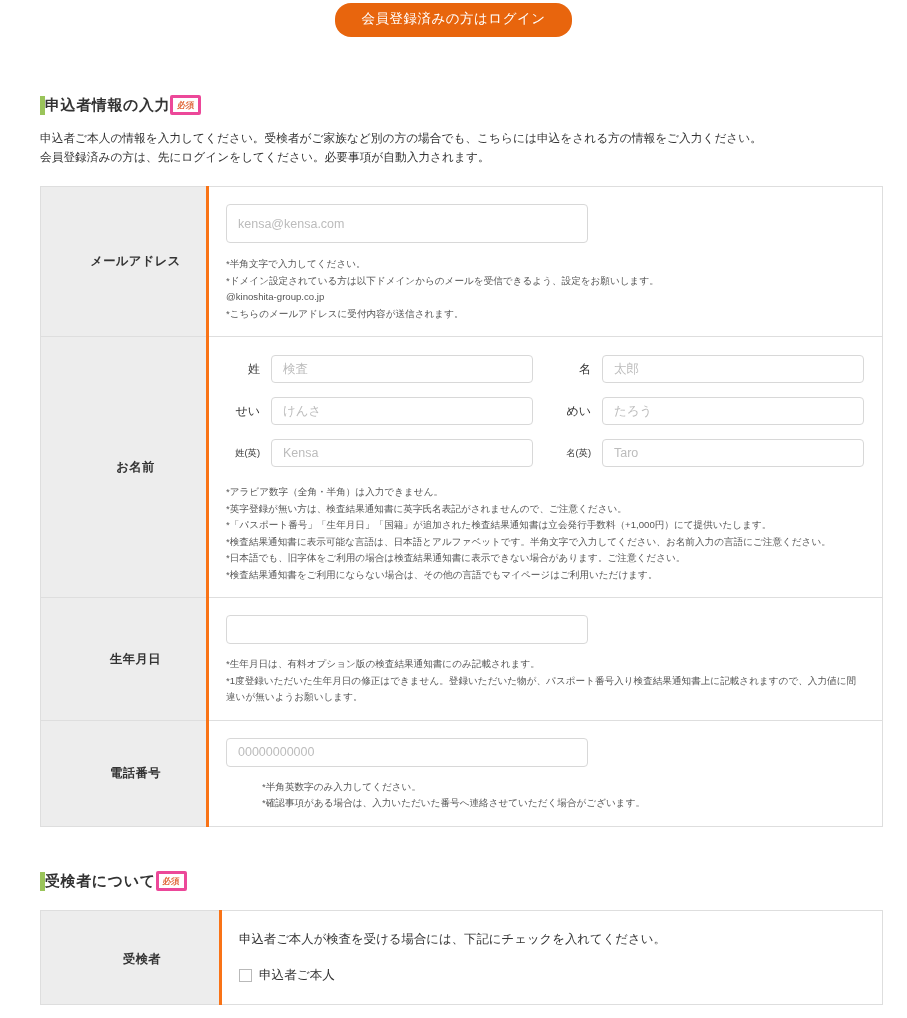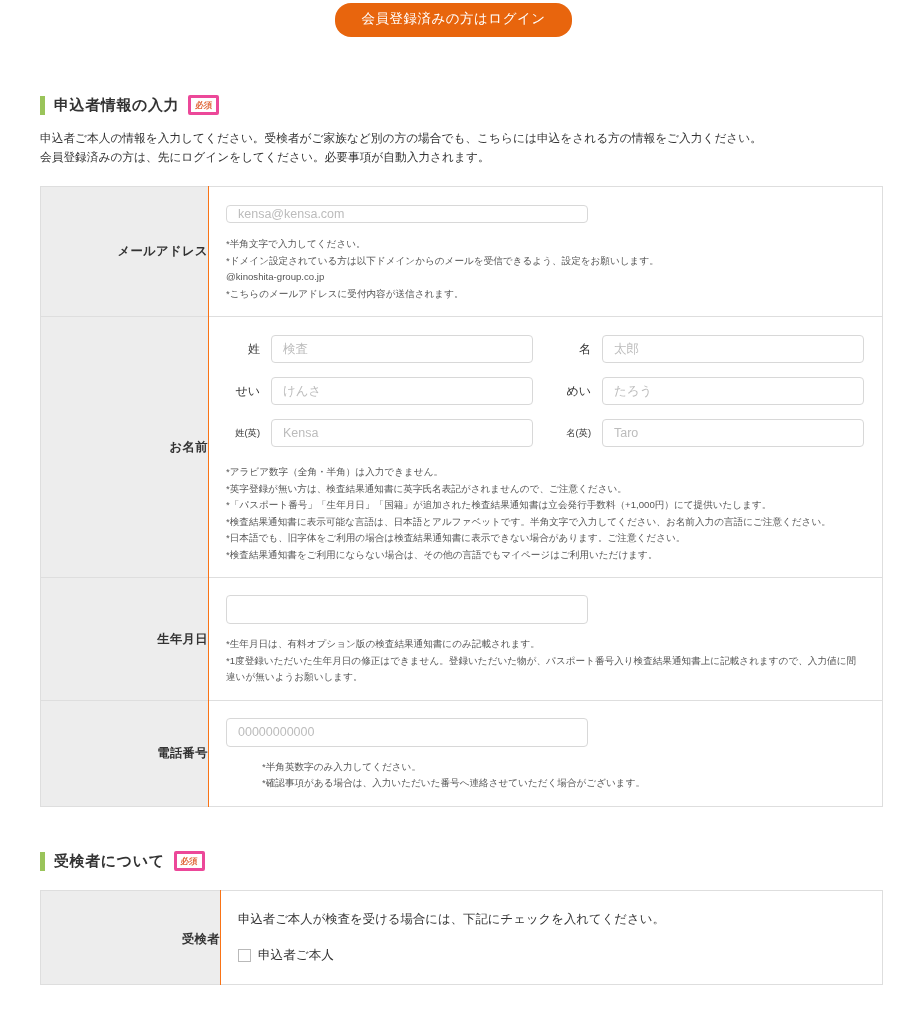--- a/index.html
+++ b/index.html
@@ -37,21 +37,20 @@
     text-align: center;
   }
 
   
   .content { padding: 0 28px; }
 
   
   .sec-head {
     display: flex;
     align-items: center;
-    gap: 9px;
     margin: 41px 0 0 12px;
   }
   .sec-bar {
     width: 5px;
     height: 19px;
     background: #9ac45a;
     flex: 0 0 auto;
   }
   .sec-title {
     font-size: 15px;
@@ -84,22 +83,22 @@
     width: 843px;
     border: 1px solid #dedede;
     border-collapse: collapse;
     background: #ffffff;
   }
   .ftable tr { border-bottom: 1px solid #dedede; }
   .ftable tr:last-child { border-bottom: none; }
   .ftable th {
     width: 180px;
     background: #ededed;
-    border-right: 1px solid #f97316;
-    text-align: right;
+    border-right: 3px solid #f97316;
+    text-align: center;
     vertical-align: middle;
     font-size: 12.3px;
     font-weight: bold;
     color: #333333;
     padding: 16px 0 16px 24px;
     letter-spacing: .4px;
   }
   .ftable td {
     padding: 17px 18px 14px 17px;
     vertical-align: top;
@@ -111,21 +110,21 @@
     font-family: "Liberation Sans", "DejaVu Sans", sans-serif;
     font-size: 12.5px;
     color: #333;
     border: 1px solid #d8d8d8;
     border-radius: 4px;
     padding: 7px 11px;
     background: #fff;
     outline: none;
   }
   input::placeholder { color: #bcbcbc; }
-  .inp-email   { width: 362px; height: 18px; }
+  .inp-email   { width: 362px; height: 39px; }
   .inp-tel     { width: 362px; height: 29px; }
   .inp-birth   { width: 362px; height: 29px; }
   .inp-name    { width: 262px; height: 28px; }
 
   
   .notes { margin-top: 11px; }
   .note {
     font-size: 9.6px;
     line-height: 1.72;
     color: #555555;

